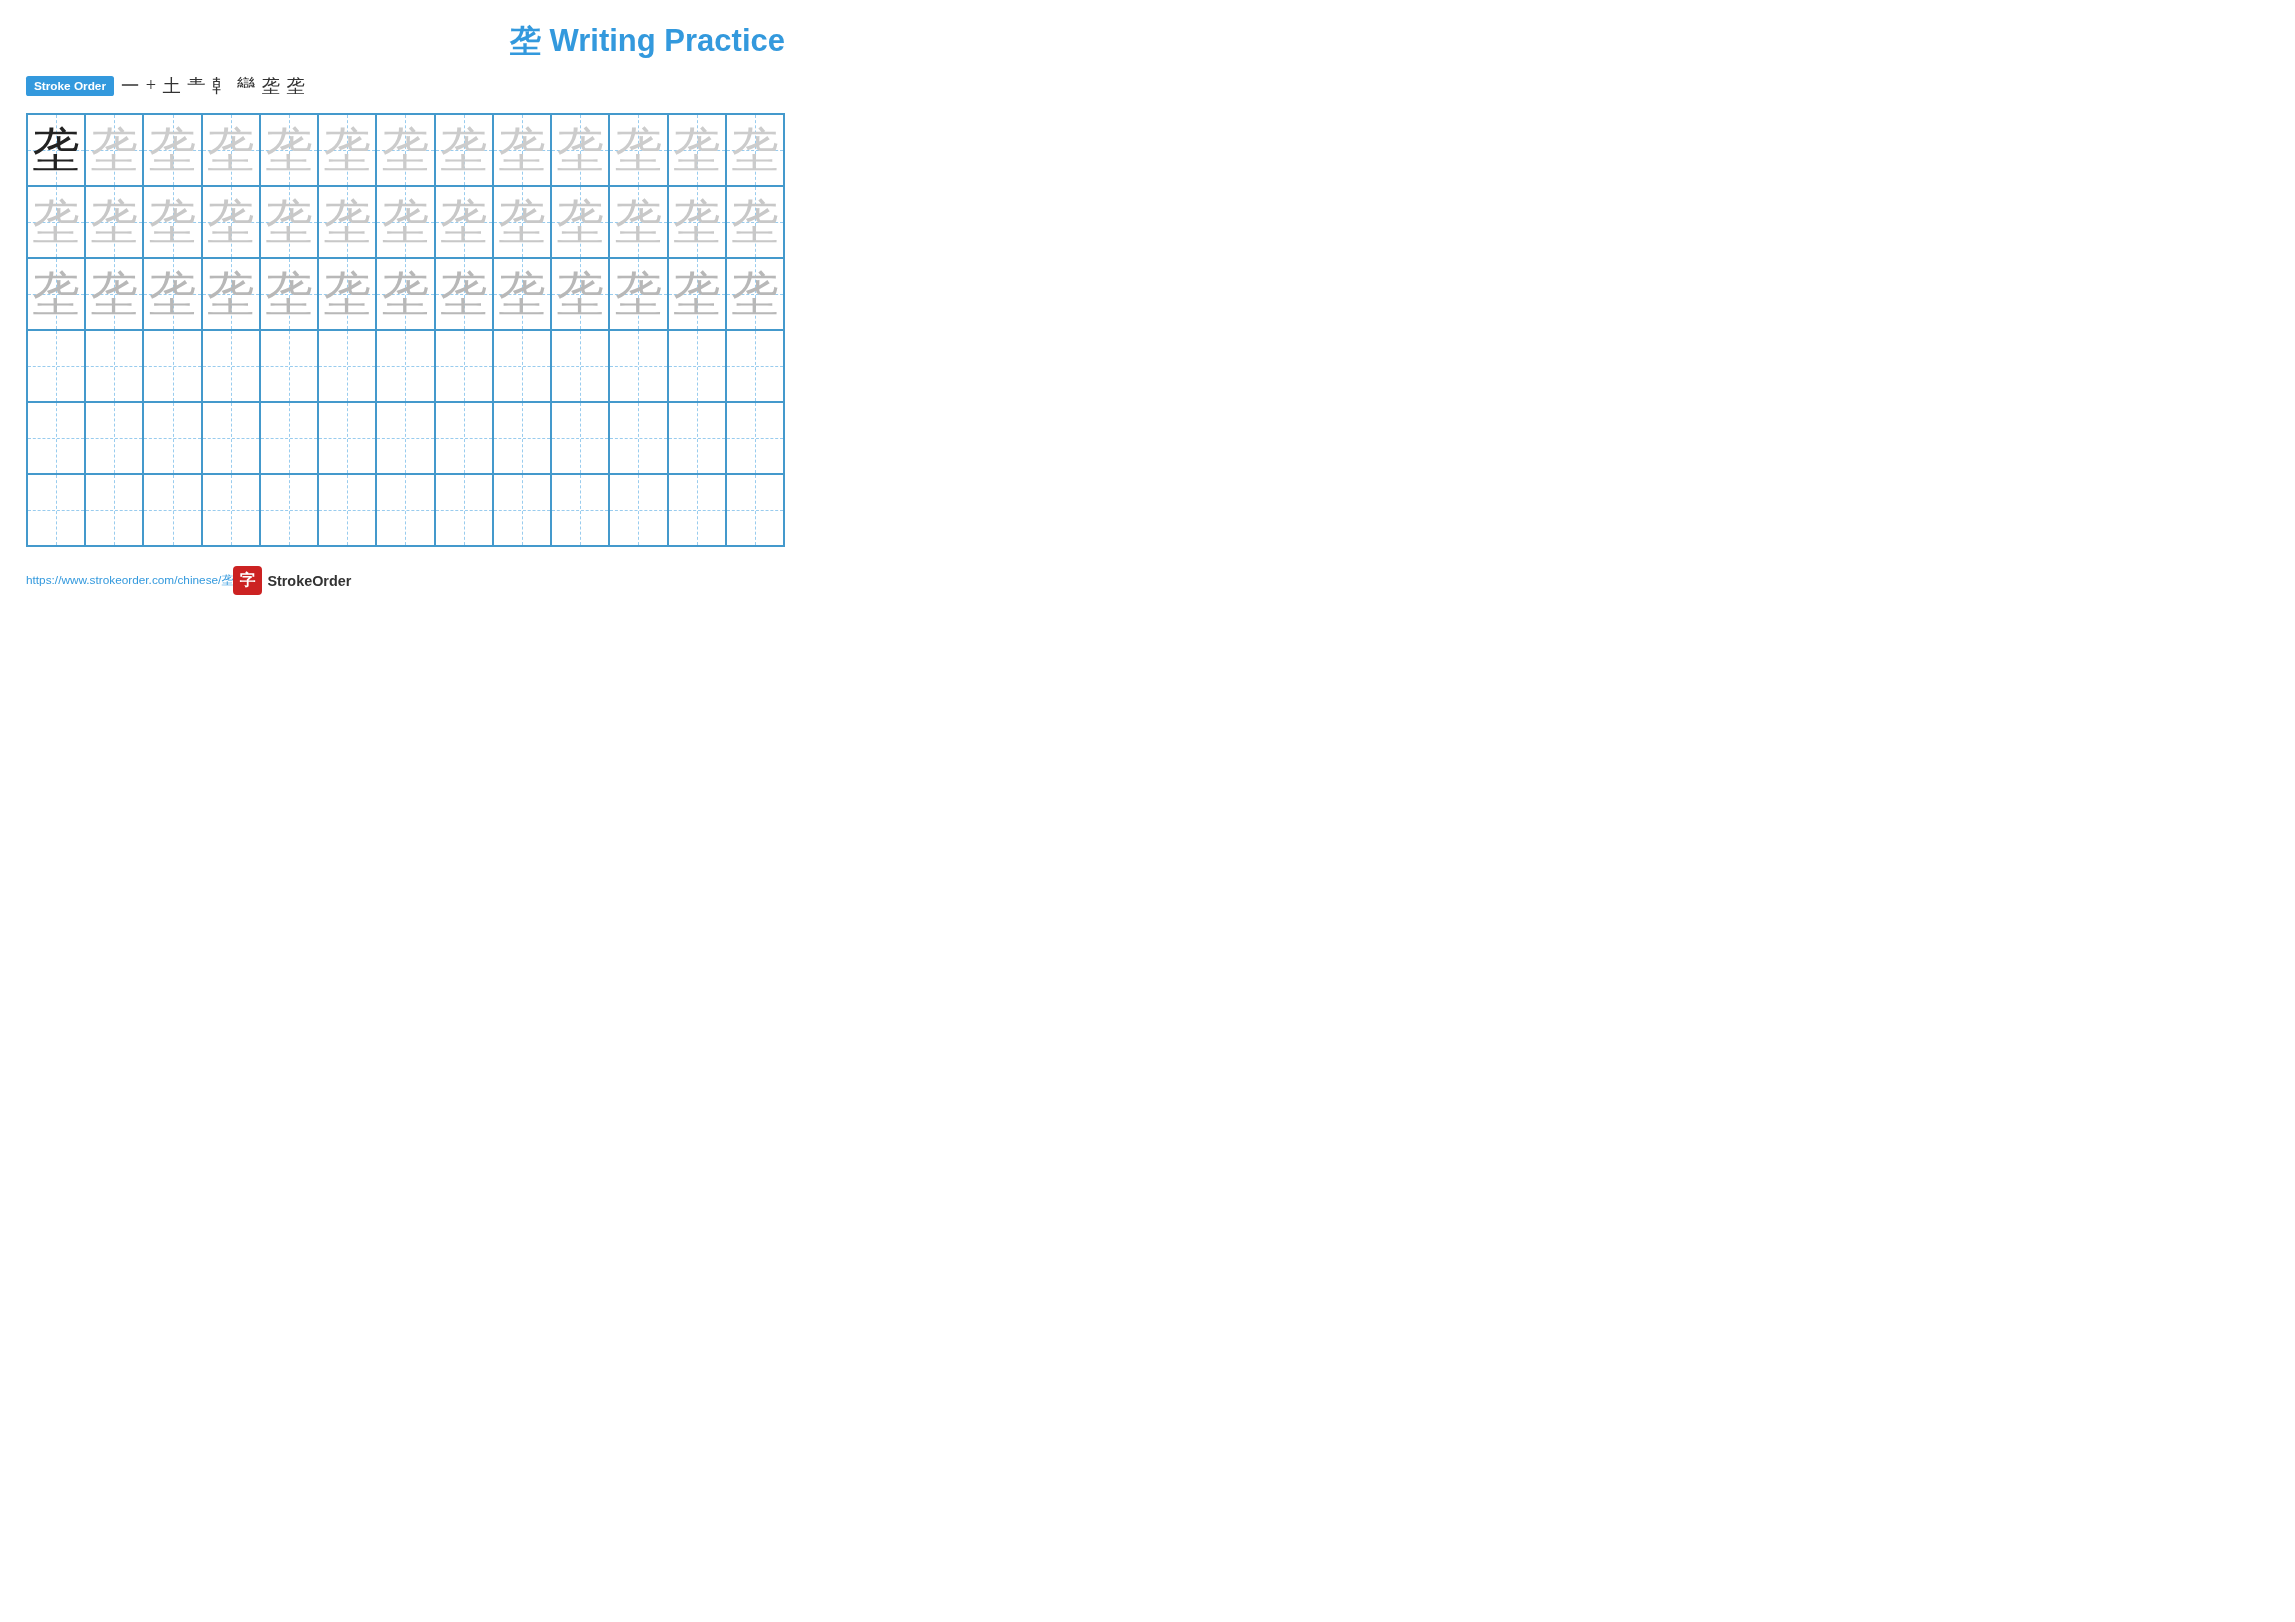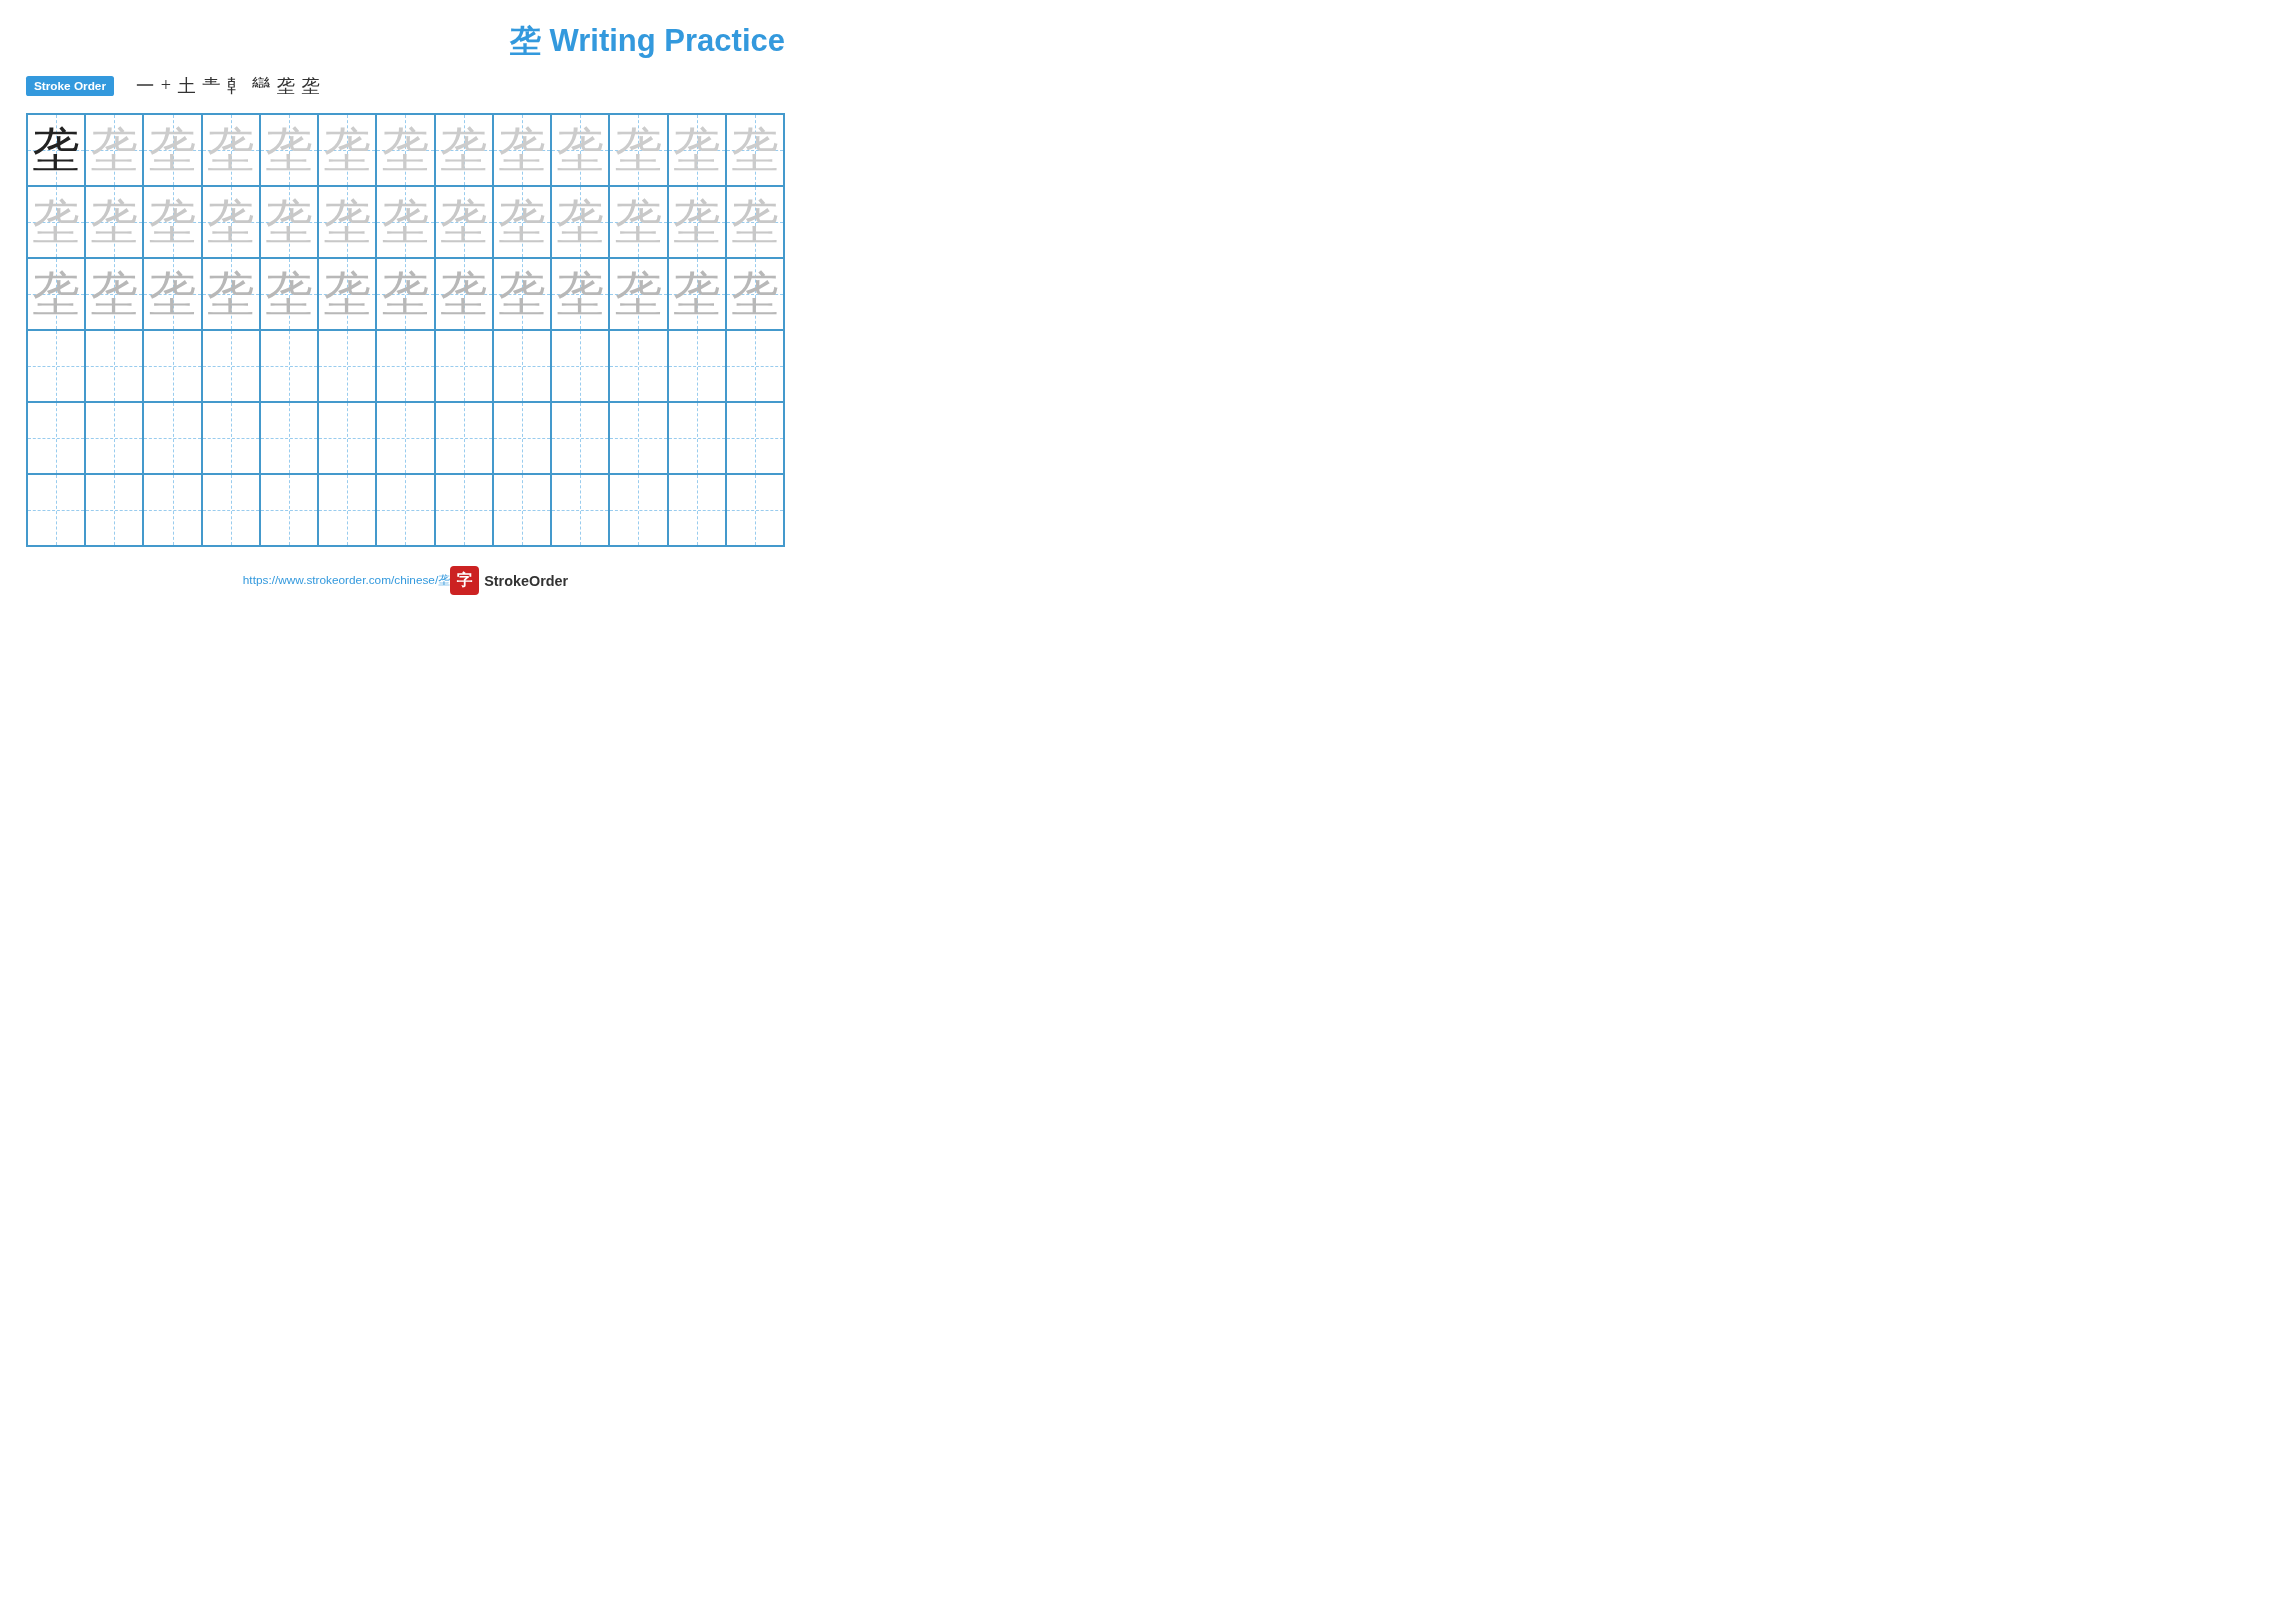--- a/index.html
+++ b/index.html
@@ -16,21 +16,21 @@
       font-size: 31px;
       font-weight: bold;
       color: #3399dd;
       margin-bottom: 11.8px;
     }
 
     .stroke-order-row {
       display: flex;
       align-items: center;
       margin-bottom: 14.4px;
-      gap: 22px;
+      gap: 7px;
     }
 
     .stroke-order-badge {
       background: #3399dd;
       color: white;
       font-size: 11.8px;
       font-weight: bold;
       padding: 3.3px 7.9px;
       border-radius: 2.6px;
       white-space: nowrap;
@@ -99,21 +99,21 @@
       color: #222222;
     }
 
     .char-light {
       color: #cccccc;
     }
 
     
     .footer {
       display: flex;
-      justify-content: center;
+      justify-content: flex-start;
       align-items: center;
       margin-top: 19.6px;
     }
 
     .footer-url {
       color: #3399dd;
       font-size: 11.8px;
       text-decoration: none;
     }
 

